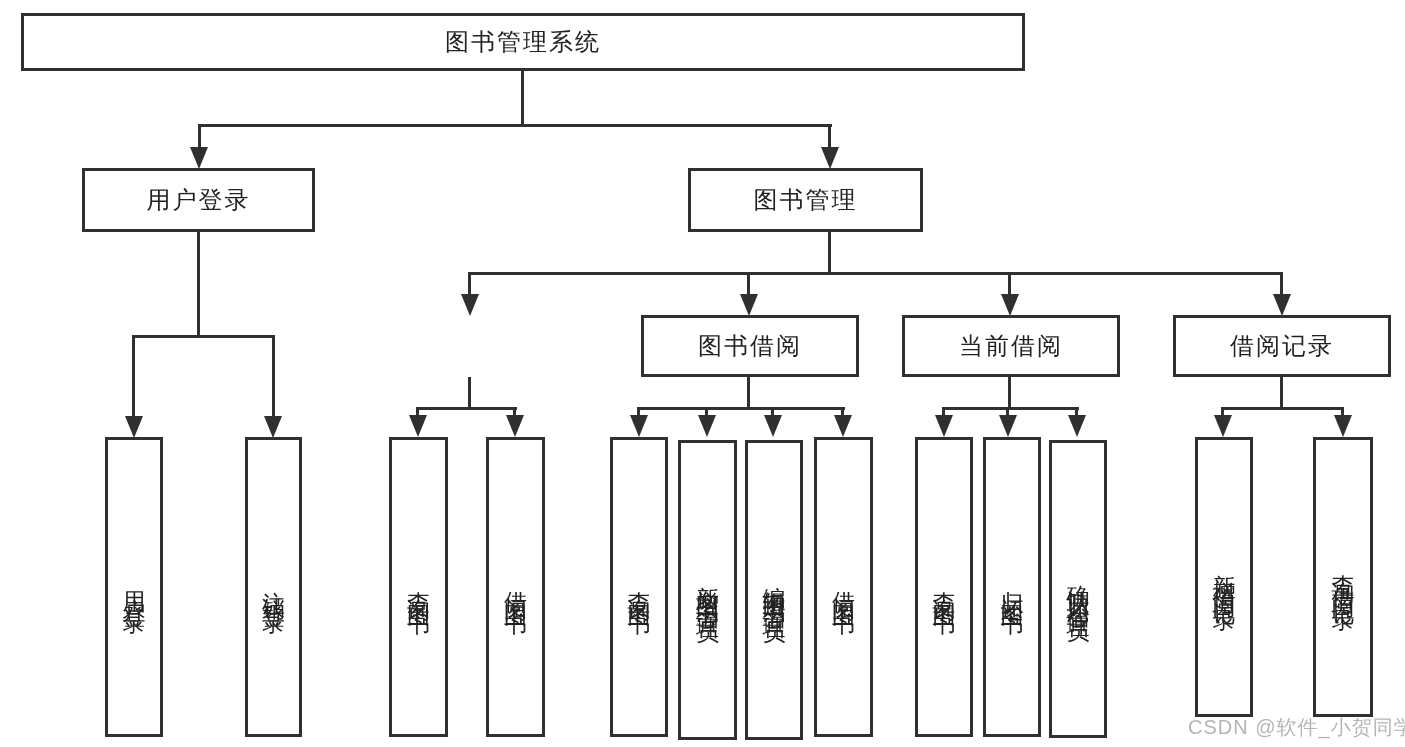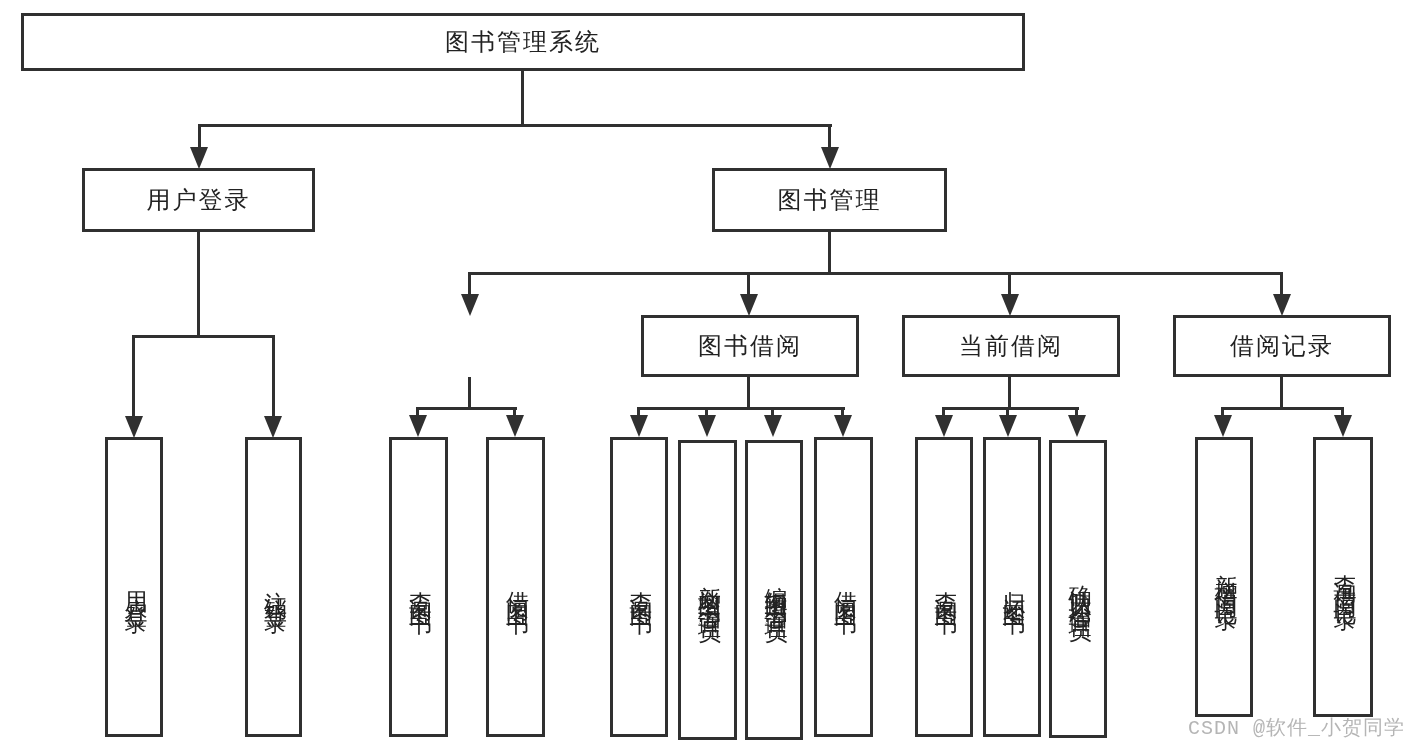--- a/index.html
+++ b/index.html
@@ -1,20 +1,20 @@
 <!DOCTYPE html>
 <html><head>
 <meta charset="utf-8">
 <style>
   html,body{margin:0;padding:0;background:#ffffff;}
   #canvas{
     position:relative;
     width:1405px;height:747px;
     background:#ffffff;
-    font-family:Liberation Mono, monospace;
+    font-family:Liberation Sans, sans-serif;
     color:#1f1f1f;
     overflow:hidden;
   }
   
   .hbox{
     position:absolute;
     box-sizing:border-box;
     background:#ffffff;
     border:3px solid #303030;
     display:flex;align-items:center;justify-content:center;
@@ -59,21 +59,21 @@
   <div class="hbox" style="left:21px;top:13px;width:1004px;height:58px;">图书管理系统</div>
 
   <div class="lv" style="left:521px;top:71px;height:53px;"></div>
   <div class="lh" style="left:198px;top:124px;width:634px;"></div>
   <div class="lv" style="left:198px;top:124px;height:25px;"></div>
   <div class="arr" style="left:190px;top:147px;"></div>
   <div class="lv" style="left:828px;top:124px;height:25px;"></div>
   <div class="arr" style="left:821px;top:147px;"></div>
 
   <div class="hbox" style="left:82px;top:168px;width:233px;height:64px;">用户登录</div>
-  <div class="hbox" style="left:712px;top:168px;width:235px;height:64px;">图书管理</div>
+  <div class="hbox" style="left:688px;top:168px;width:235px;height:64px;">图书管理</div>
 
   <div class="lv" style="left:197px;top:232px;height:105px;"></div>
   <div class="lh" style="left:133px;top:335px;width:141px;"></div>
   <div class="lv" style="left:132px;top:335px;height:82px;"></div>
   <div class="arr" style="left:125px;top:416px;"></div>
   <div class="lv" style="left:272px;top:335px;height:82px;"></div>
   <div class="arr" style="left:264px;top:416px;"></div>
 
   <div class="lv" style="left:828px;top:232px;height:42px;"></div>
   <div class="lh" style="left:468px;top:272px;width:815px;"></div>

